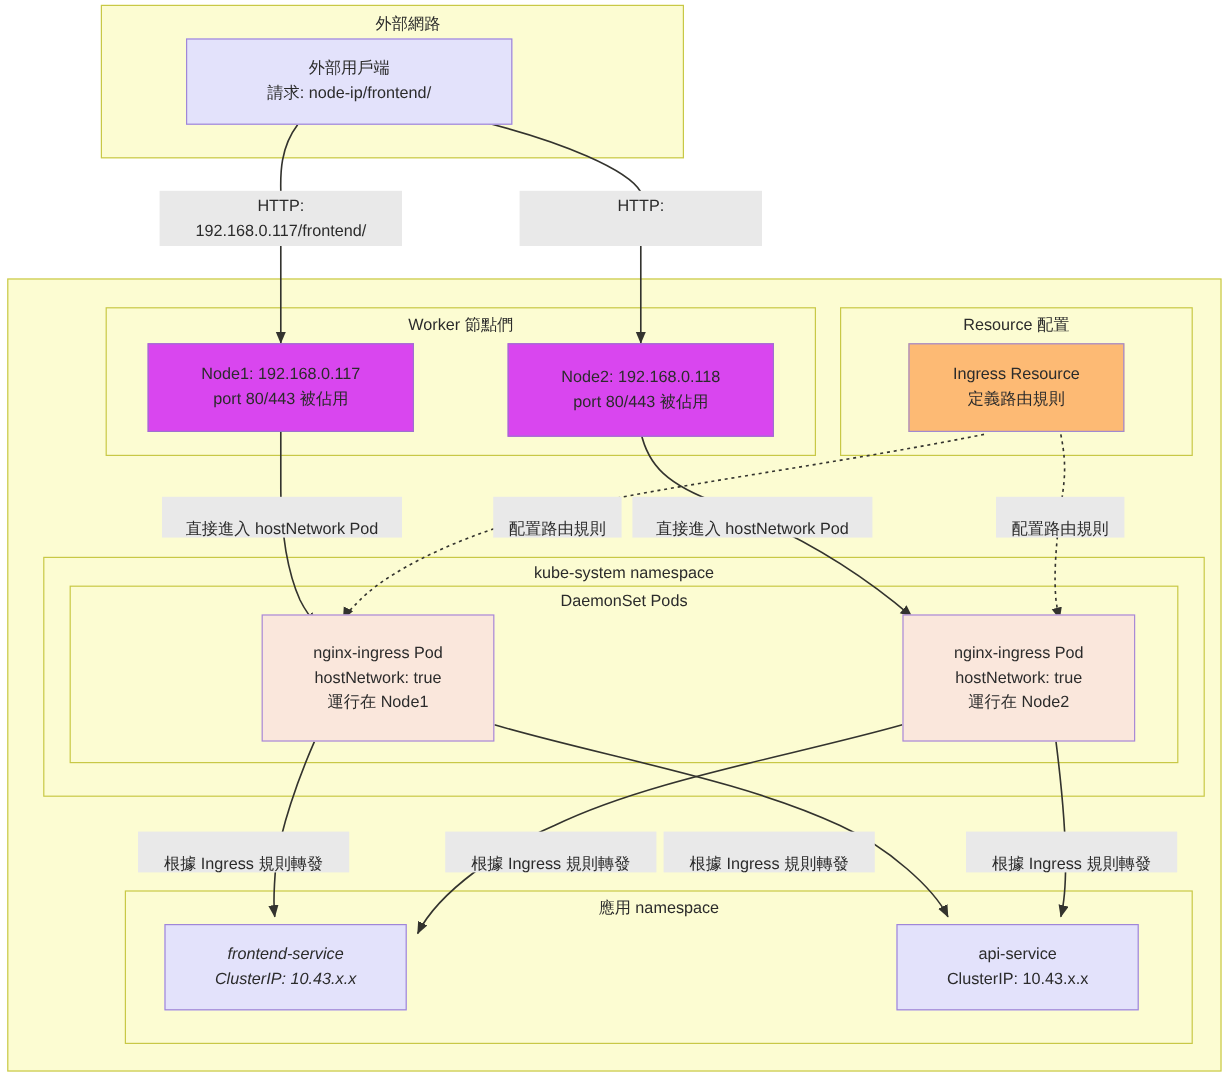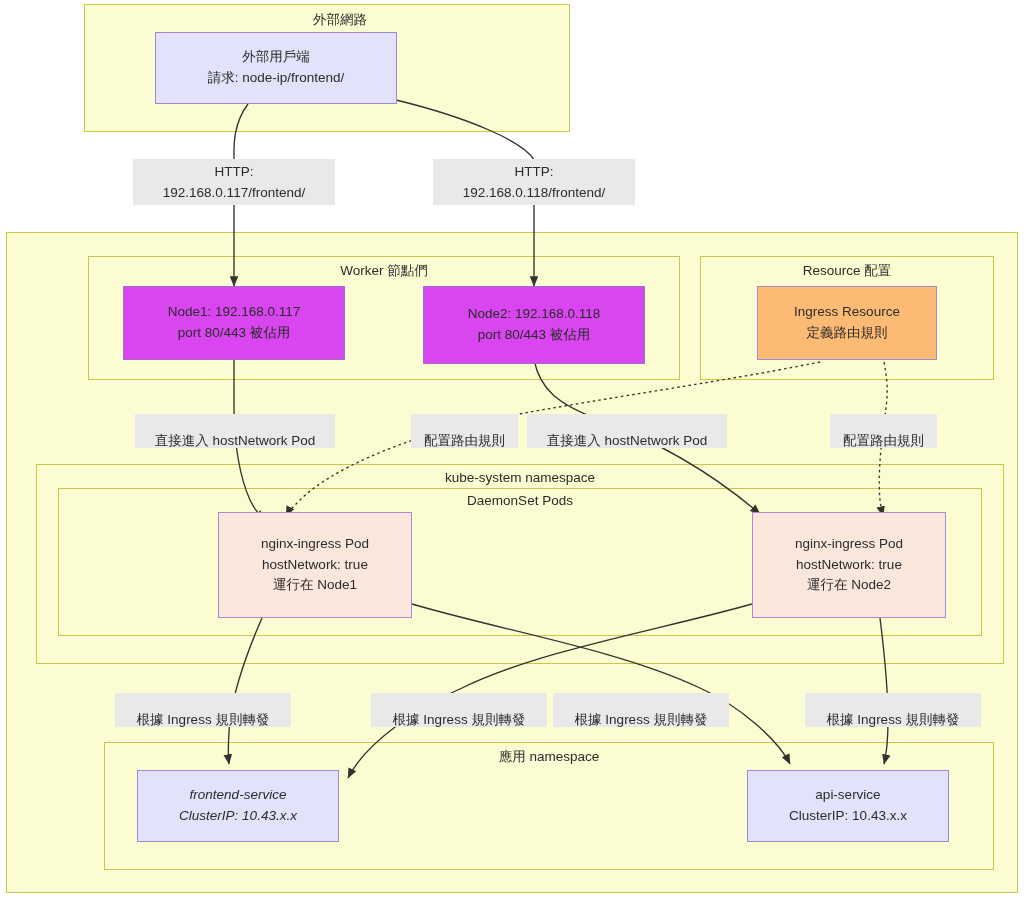--- a/index.html
+++ b/index.html
@@ -84,21 +84,21 @@
       <path d="M262,618 C248,650 234,690 230,720 C228,742 228,756 229,764" marker-end="url(#ah)"></path>
 
       <path d="M412,604 C500,630 620,650 700,688 C740,706 778,740 790,764" marker-end="url(#ah)"></path>
 
       <path d="M752,604 C660,630 540,650 462,688 C420,706 366,742 348,778" marker-end="url(#ah)"></path>
 
       <path d="M880,618 C884,650 888,690 888,720 C888,742 886,756 884,764" marker-end="url(#ah)"></path>
     </g>
   </svg>
 
-  <div class="node fill-lav" style="left:155px;top:32px;width:242px;height:72px;">
+  <div class="node fill-lav" style="left:155px;top:32px;width:272px;height:72px;">
     <span class="ln">外部用戶端</span>
     <span class="ln">請求: node-ip/frontend/</span>
   </div>
 
   <div class="node fill-purple" style="left:123px;top:286px;width:222px;height:74px;">
     <span class="ln">Node1: 192.168.0.117</span>
     <span class="ln">port 80/443 被佔用</span>
   </div>
 
   <div class="node fill-purple" style="left:423px;top:286px;width:222px;height:78px;">
@@ -133,21 +133,20 @@
     <span class="ln">ClusterIP: 10.43.x.x</span>
   </div>
 
   <div class="elabel two" style="left:133px;top:159px;width:202px;height:46px;padding-top:3px;">
     <div>HTTP:</div>
     <div>192.168.0.117/frontend/</div>
   </div>
 
   <div class="elabel two" style="left:433px;top:159px;width:202px;height:46px;padding-top:3px;">
     <div>HTTP:</div>
-    <div>192.168.0.118/frontend/</div>
   </div>
 
   <div class="elabel" style="left:135px;top:414px;width:200px;height:21px;">直接進入 hostNetwork Pod</div>
 
   <div class="elabel" style="left:411px;top:414px;width:107px;height:21px;">配置路由規則</div>
 
   <div class="elabel" style="left:527px;top:414px;width:200px;height:21px;">直接進入 hostNetwork Pod</div>
 
   <div class="elabel" style="left:830px;top:414px;width:107px;height:21px;">配置路由規則</div>
 

